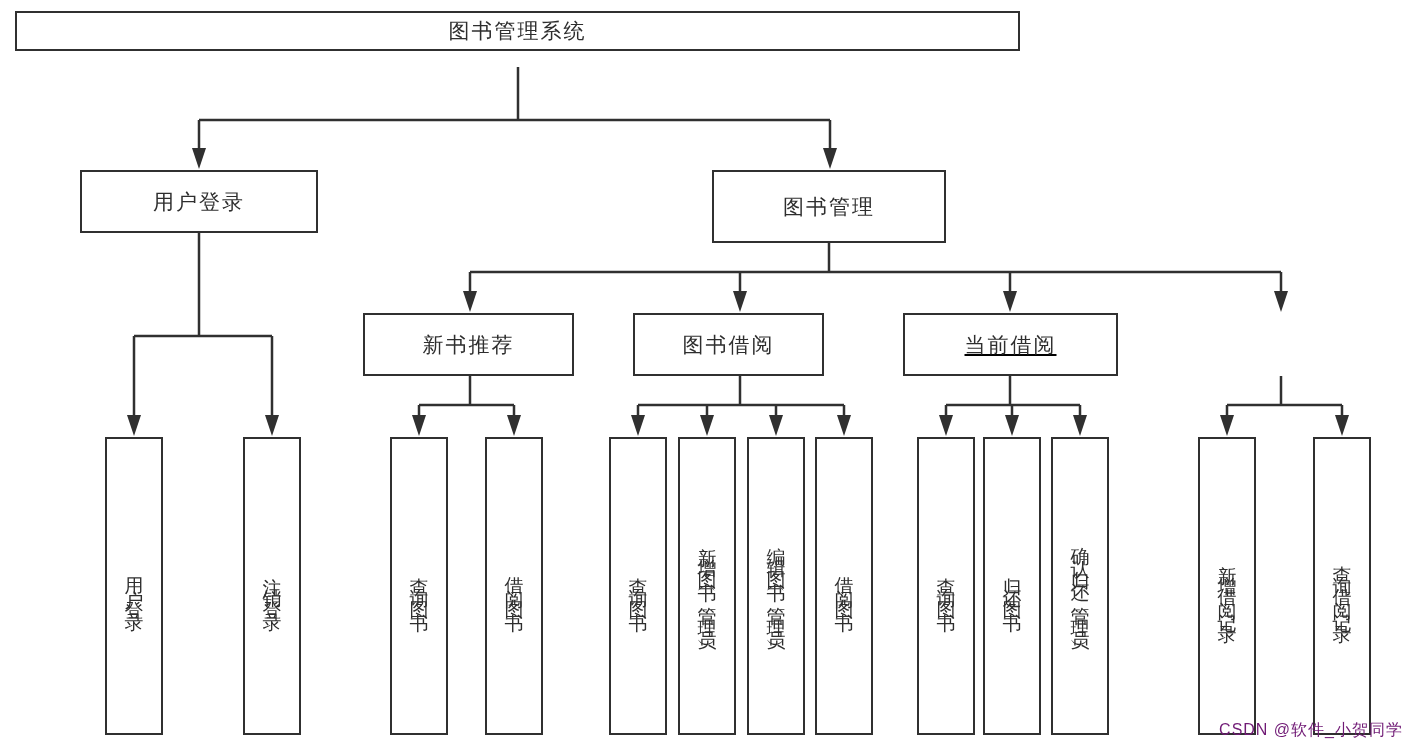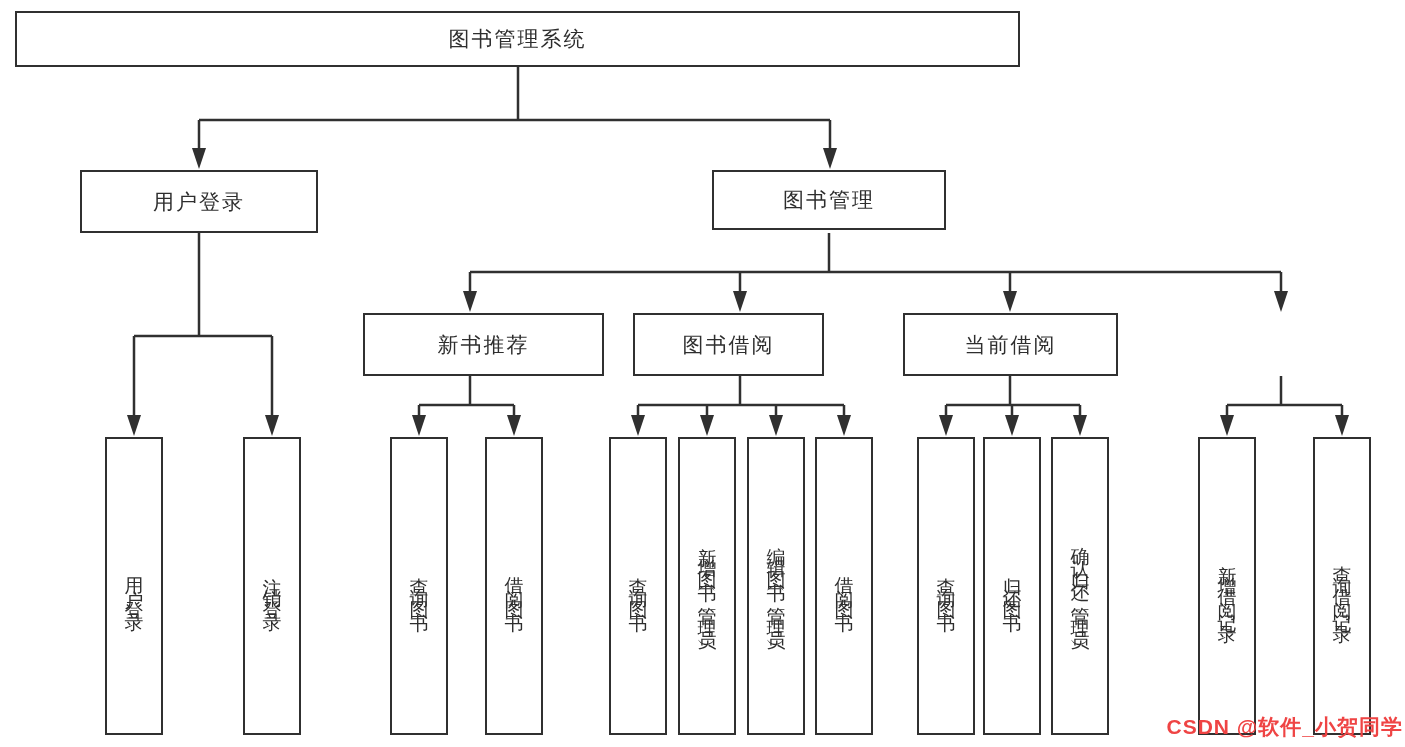--- a/index.html
+++ b/index.html
@@ -7,35 +7,35 @@
   body{font-family:"Liberation Sans",sans-serif;}
   .stage{position:relative;width:1405px;height:747px;background:#ffffff;overflow:hidden;}
   .connectors{position:absolute;left:0;top:0;width:1405px;height:747px;}
   .node{position:absolute;box-sizing:border-box;background:#ffffff;border:2.5px solid #303030;}
   .hbox{display:flex;align-items:center;justify-content:center;}
   .hbox .lbl{font-size:21px;color:#2e2e2e;letter-spacing:2px;white-space:nowrap;}
   .vbox{display:flex;align-items:center;justify-content:center;}
   .vbox .vlbl{writing-mode:vertical-rl;text-orientation:mixed;font-size:19px;
               color:#2e2e2e;letter-spacing:12px;line-height:1.05;white-space:nowrap;}
   
-  #n-root{left:15px;top:11px;width:1005px;height:56px;}
+  #n-root{left:15px;top:11px;width:1005px;height:40px;}
   #n-userlogin{left:80px;top:170px;width:238px;height:63px;}
-  #n-bookmgmt{left:712px;top:170px;width:234px;height:60px;}
-  #n-l3-0{left:363px;top:313px;width:241px;height:63px;}
+  #n-bookmgmt{left:712px;top:170px;width:234px;height:73px;}
+  #n-l3-0{left:363px;top:313px;width:211px;height:63px;}
   #n-l3-1{left:633px;top:313px;width:191px;height:63px;}
-  #n-l3-2{left:903px;top:313px;width:215px;height:63px;}
+  #n-l3-2{left:903px;top:313px;width:215px;height:63px;text-decoration:underline;}
   #n-l3-3{left:1173px;top:313px;width:215px;height:63px;}
   .leaf{top:437px;width:58px;height:298px;}
   #lf-0{left:105px;} #lf-1{left:243px;}
   #lf-2{left:390px;} #lf-3{left:485px;}
   #lf-4{left:609px;} #lf-5{left:678px;} #lf-6{left:747px;} #lf-7{left:815px;}
   #lf-8{left:917px;} #lf-9{left:983px;} #lf-10{left:1051px;}
   #lf-11{left:1198px;} #lf-12{left:1313px;}
-  .watermark{position:absolute;right:2px;bottom:6px;font-size:21px;color:#ef4444;
-             letter-spacing:1px;z-index:5;white-space:nowrap;font-weight:bold;}
+  .watermark{position:absolute;right:2px;bottom:6px;font-size:16px;color:#701a75;
+             letter-spacing:1px;z-index:5;white-space:nowrap;}
 </style>
 </head>
 <body>
 
 <div class="stage">
 
   <svg class="connectors" viewBox="0 0 1405 747" xmlns="http://www.w3.org/2000/svg">
     <g stroke="#303030" stroke-width="2.5" fill="none">
       <path d="M518 67 V120 M199 120 H830 M199 120 V150 M830 120 V150"></path>
       <path d="M199 233 V336 M134 336 H272 M134 336 V417 M272 336 V417"></path>

